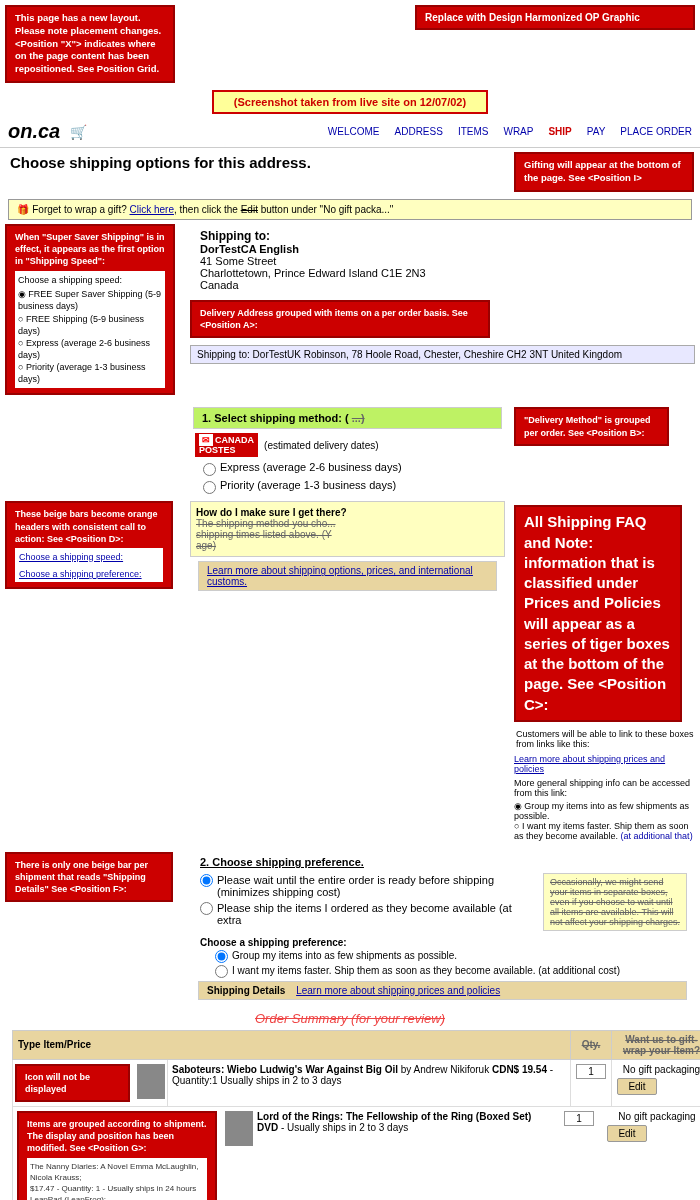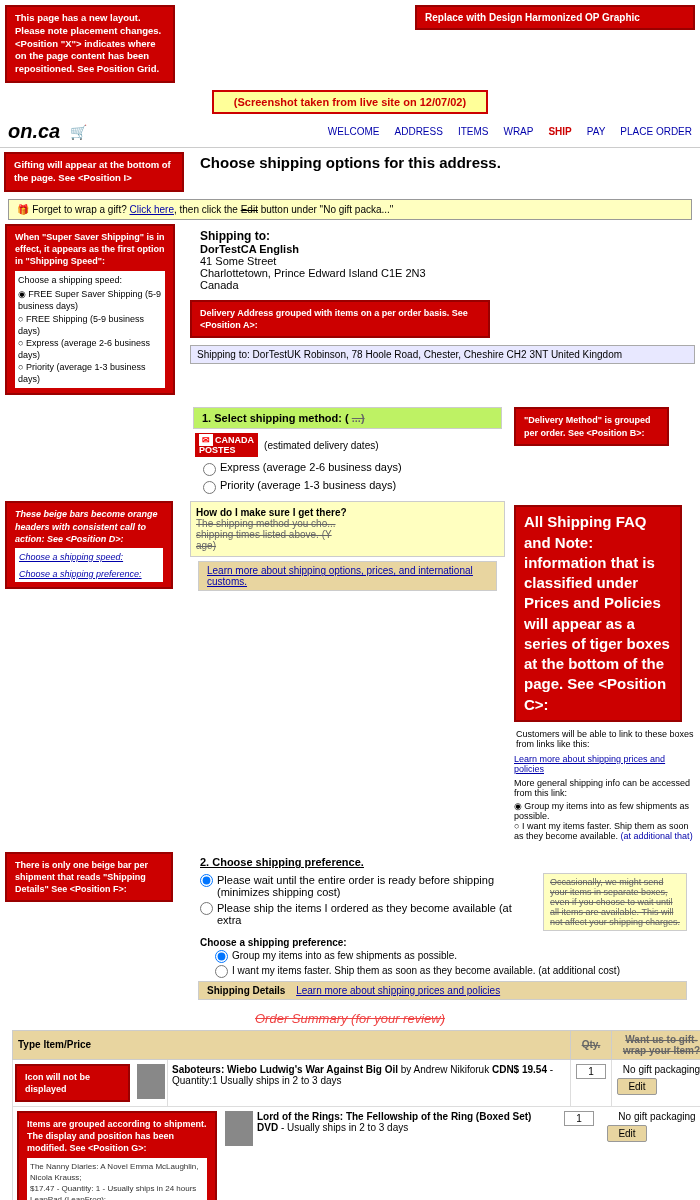--- a/index.html
+++ b/index.html
@@ -253,25 +253,25 @@
       <span>ADDRESS</span>
       <span>ITEMS</span>
       <span>WRAP</span>
       <span style="color:#cc0000; font-weight:bold;">SHIP</span>
       <span>PAY</span>
       <span>PLACE ORDER</span>
     </div>
   </div>
 
   <div style="display:flex; align-items:flex-start;">
+    <div style="flex:1;">
+      <div class="shipping-heading">Choose shipping options for this address.</div>
+    </div>
     <div style="width:190px; padding:4px;">
       <div class="red-annotation" style="font-size:9.5px; width:180px;">Gifting will appear at the bottom of the page. See &lt;Position I&gt;</div>
-    </div>
-    <div style="flex:1;">
-      <div class="shipping-heading">Choose shipping options for this address.</div>
     </div>
   </div>
 
   <div class="gift-banner">
     🎁 Forget to wrap a gift? <a>Click here</a>, then click the <span style="text-decoration:line-through;">Edit</span> button under "No gift packa..."
   </div>
 
   <div style="display:flex; align-items:flex-start; margin:4px 0;">
 
     <div style="width:185px; padding:0 5px 0 5px; flex-shrink:0;">
@@ -331,21 +331,21 @@
     <div style="width:190px; padding:4px;">
       <div class="red-annotation" style="font-size:9px; width:155px;">
         "Delivery Method" is grouped per order. See &lt;Position B&gt;:
       </div>
     </div>
   </div>
 
   <div style="display:flex; align-items:flex-start; margin:4px 0;">
 
     <div style="width:185px; flex-shrink:0; padding:0 5px;">
-      <div class="red-annotation" style="font-size:9px; width:168px; margin-bottom:4px;font-style:italic;">
+      <div class="red-annotation" style="font-size:9px; width:168px; margin-bottom:4px;">
         These beige bars become orange headers with consistent call to action: See &lt;Position D&gt;:
         <div style="background:#fff; color:#00a; padding:3px 4px; margin-top:3px; font-size:9px; text-decoration:underline; font-weight:normal;">
           Choose a shipping speed:
         </div>
         <div style="background:#fff; color:#00a; padding:2px 4px; font-size:9px; text-decoration:underline; font-weight:normal;">
           Choose a shipping preference:
         </div>
       </div>
     </div>
 

